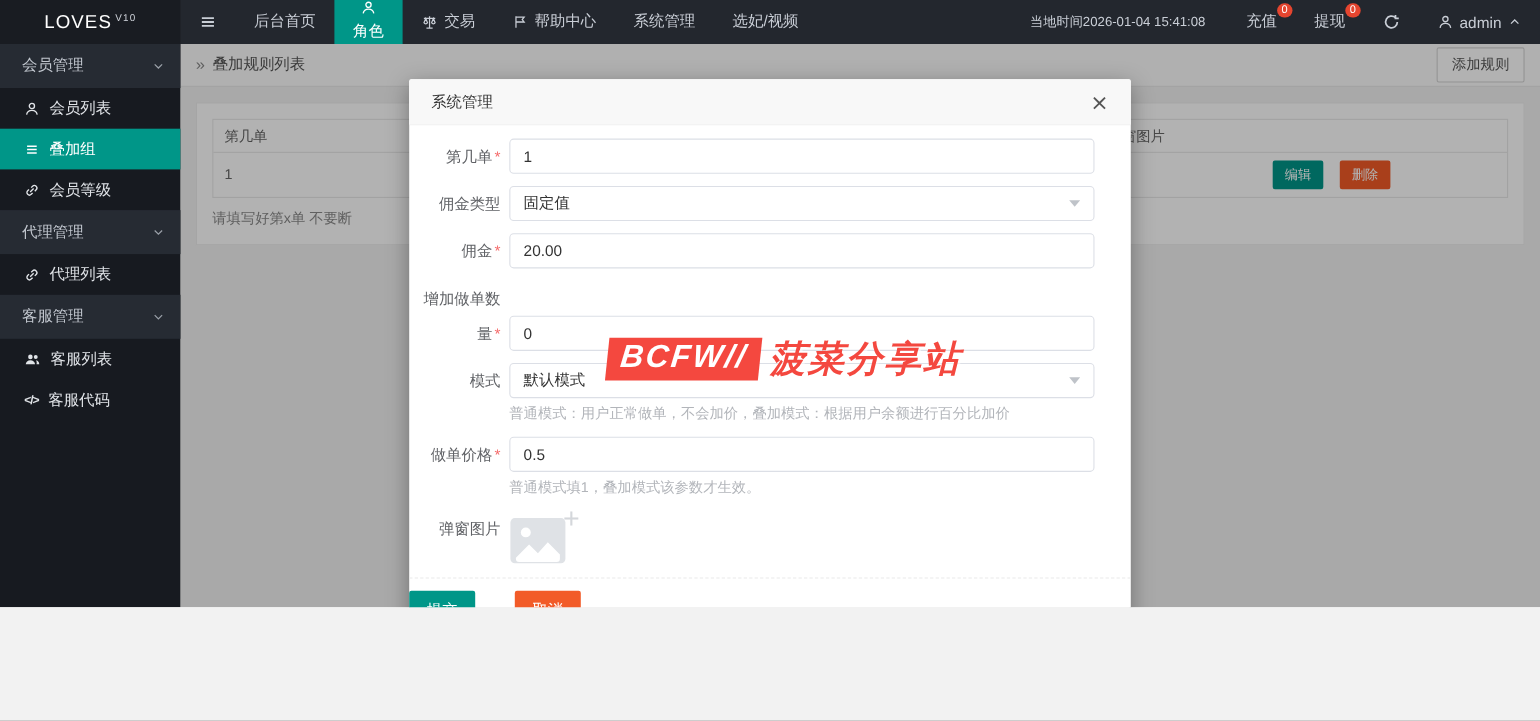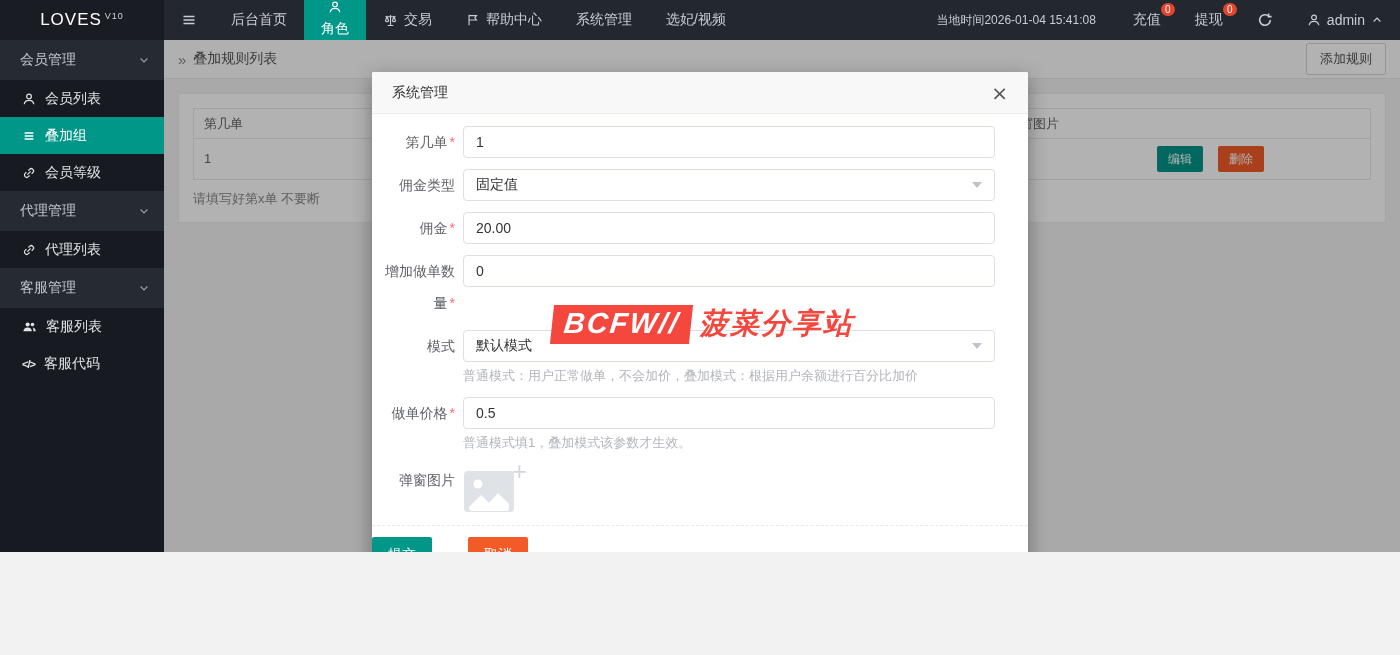--- a/index.html
+++ b/index.html
@@ -43,41 +43,41 @@
   .tbtn-edit { left:963px; background:#009688; }
   .tbtn-del { left:1024px; background:#f25b28; }
   .footnote { margin-top:10px; font-size:13px; color:#8a8a8a; }
 
   
   .overlay { position:absolute; left:164px; top:40px; right:0; bottom:0; background:rgba(0,0,0,.3); z-index:20; }
   .modal { position:absolute; left:372px; top:72px; width:656px; height:511px; background:#fff; border-radius:2px; box-shadow:0 6px 20px rgba(0,0,0,.35); z-index:30; display:flex; flex-direction:column; }
   .modal-header { flex:none; height:42px; background:#f8f8f8; border-bottom:1px solid #ececec; border-radius:2px 2px 0 0; display:flex; align-items:center; padding:0 20px; font-size:14px; color:#333; }
   .modal-close { margin-left:auto; font-size:20px; color:#555; cursor:pointer; line-height:1; font-family:"DejaVu Sans",sans-serif; }
   .modal-body { flex:1; padding:12px 33px 0 0; overflow:hidden; }
-  .frow { display:flex; align-items:flex-start; margin-bottom:11px; }
+  .frow { display:flex; align-items:flex-end; margin-bottom:11px; }
   .frow.top { align-items:flex-start; }
   .flabel { flex:none; width:83px; text-align:right; font-size:14px; color:#606266; line-height:32px; }
   .req { color:#f56c6c; margin-left:2px; font-style:normal; }
   .fctrl { flex:1; margin-left:8px; height:32px; border:1px solid #dcdfe6; border-radius:4px; background:#fff; font-size:14px; color:#333; padding:0 12px; font-family:"Liberation Sans","DejaVu Sans",sans-serif; }
   input.fctrl { outline:none; }
   .fselect { position:relative; display:flex; align-items:center; cursor:pointer; }
   .caret { position:absolute; right:12px; width:0; height:0; border-left:5px solid transparent; border-right:5px solid transparent; border-top:6px solid #bfc3c9; }
   .fhint { margin:-6px 0 12px 91px; font-size:13px; color:#b2b5ba; }
   .img-col { margin-left:8px; }
   .img-ph { position:relative; width:66px; height:58px; cursor:pointer; }
   .img-plus { position:absolute; top:-6px; right:2px; font-size:26px; font-weight:300; color:#d4d7db; line-height:1; }
   .modal-footer { flex:none; height:58px; border-top:1px dashed #e9e9e9; display:flex; align-items:center; justify-content:flex-start; gap:36px; }
   .btn { border:none; border-radius:2px; color:#fff; font-size:14px; padding:9px 16px; cursor:pointer; font-family:inherit; }
   .btn-submit { background:#009688; }
   .btn-cancel { background:#f25b28; }
 
   
   .watermark { position:absolute; left:552px; top:304px; z-index:40; display:flex; align-items:center; pointer-events:none; }
   .wm-box { background:#f4483f; color:#fff; font-weight:bold; font-style:italic; font-size:29px; letter-spacing:2px; padding:2px 12px 4px; transform:skewX(-6deg); }
-  .wm-text { margin-left:8px; color:#f4483f; font-weight:bold; font-style:italic; font-size:29px; letter-spacing:2px; text-shadow:2px 2px 0 rgba(255,255,255,.55); }
+  .wm-text { margin-left:8px; color:#f4483f; font-weight:bold; font-style:italic; font-size:33px; letter-spacing:2px; text-shadow:2px 2px 0 rgba(255,255,255,.55); }
 </style>
 </head>
 <body>
 
 <div class="page">
 
   <div class="navbar">
     <div class="logo">
       <span>LOVES</span>
       <sup>V10</sup>

